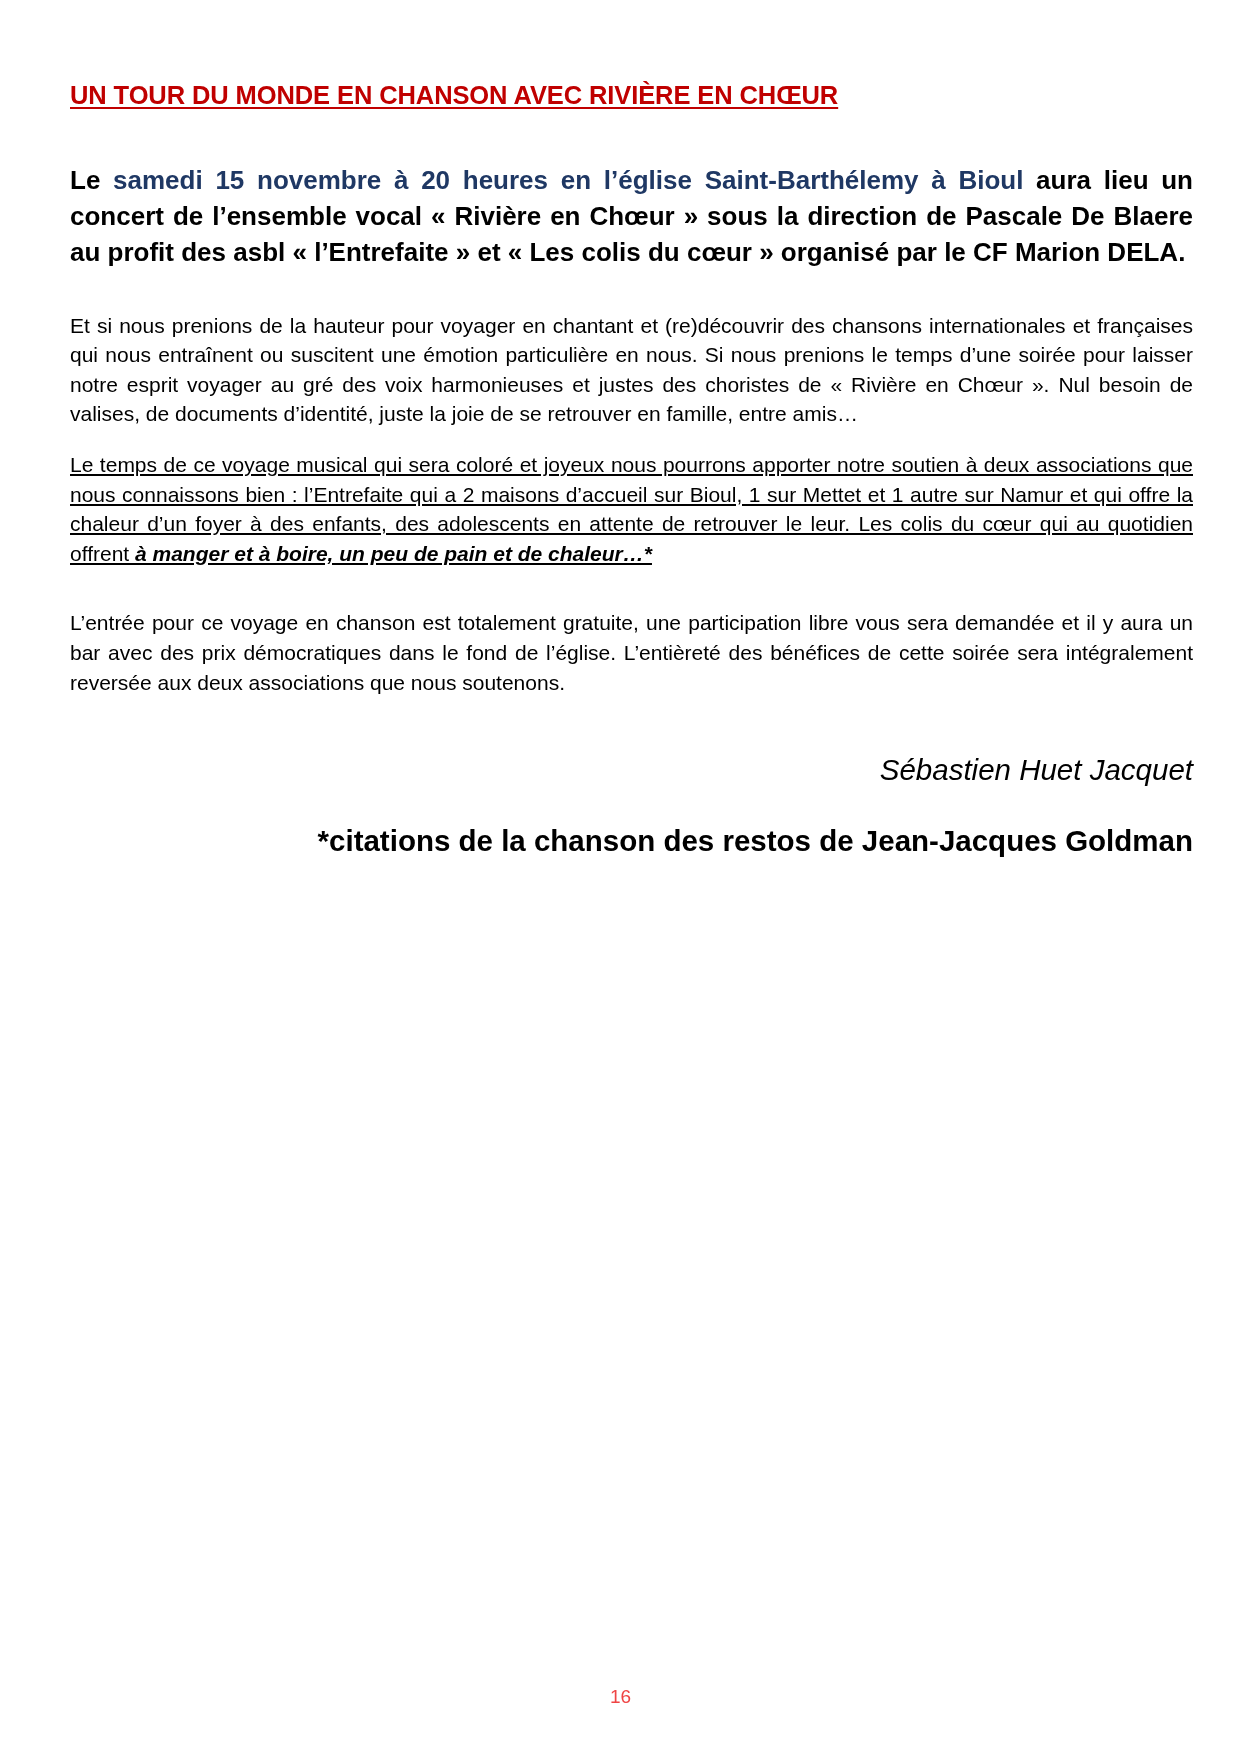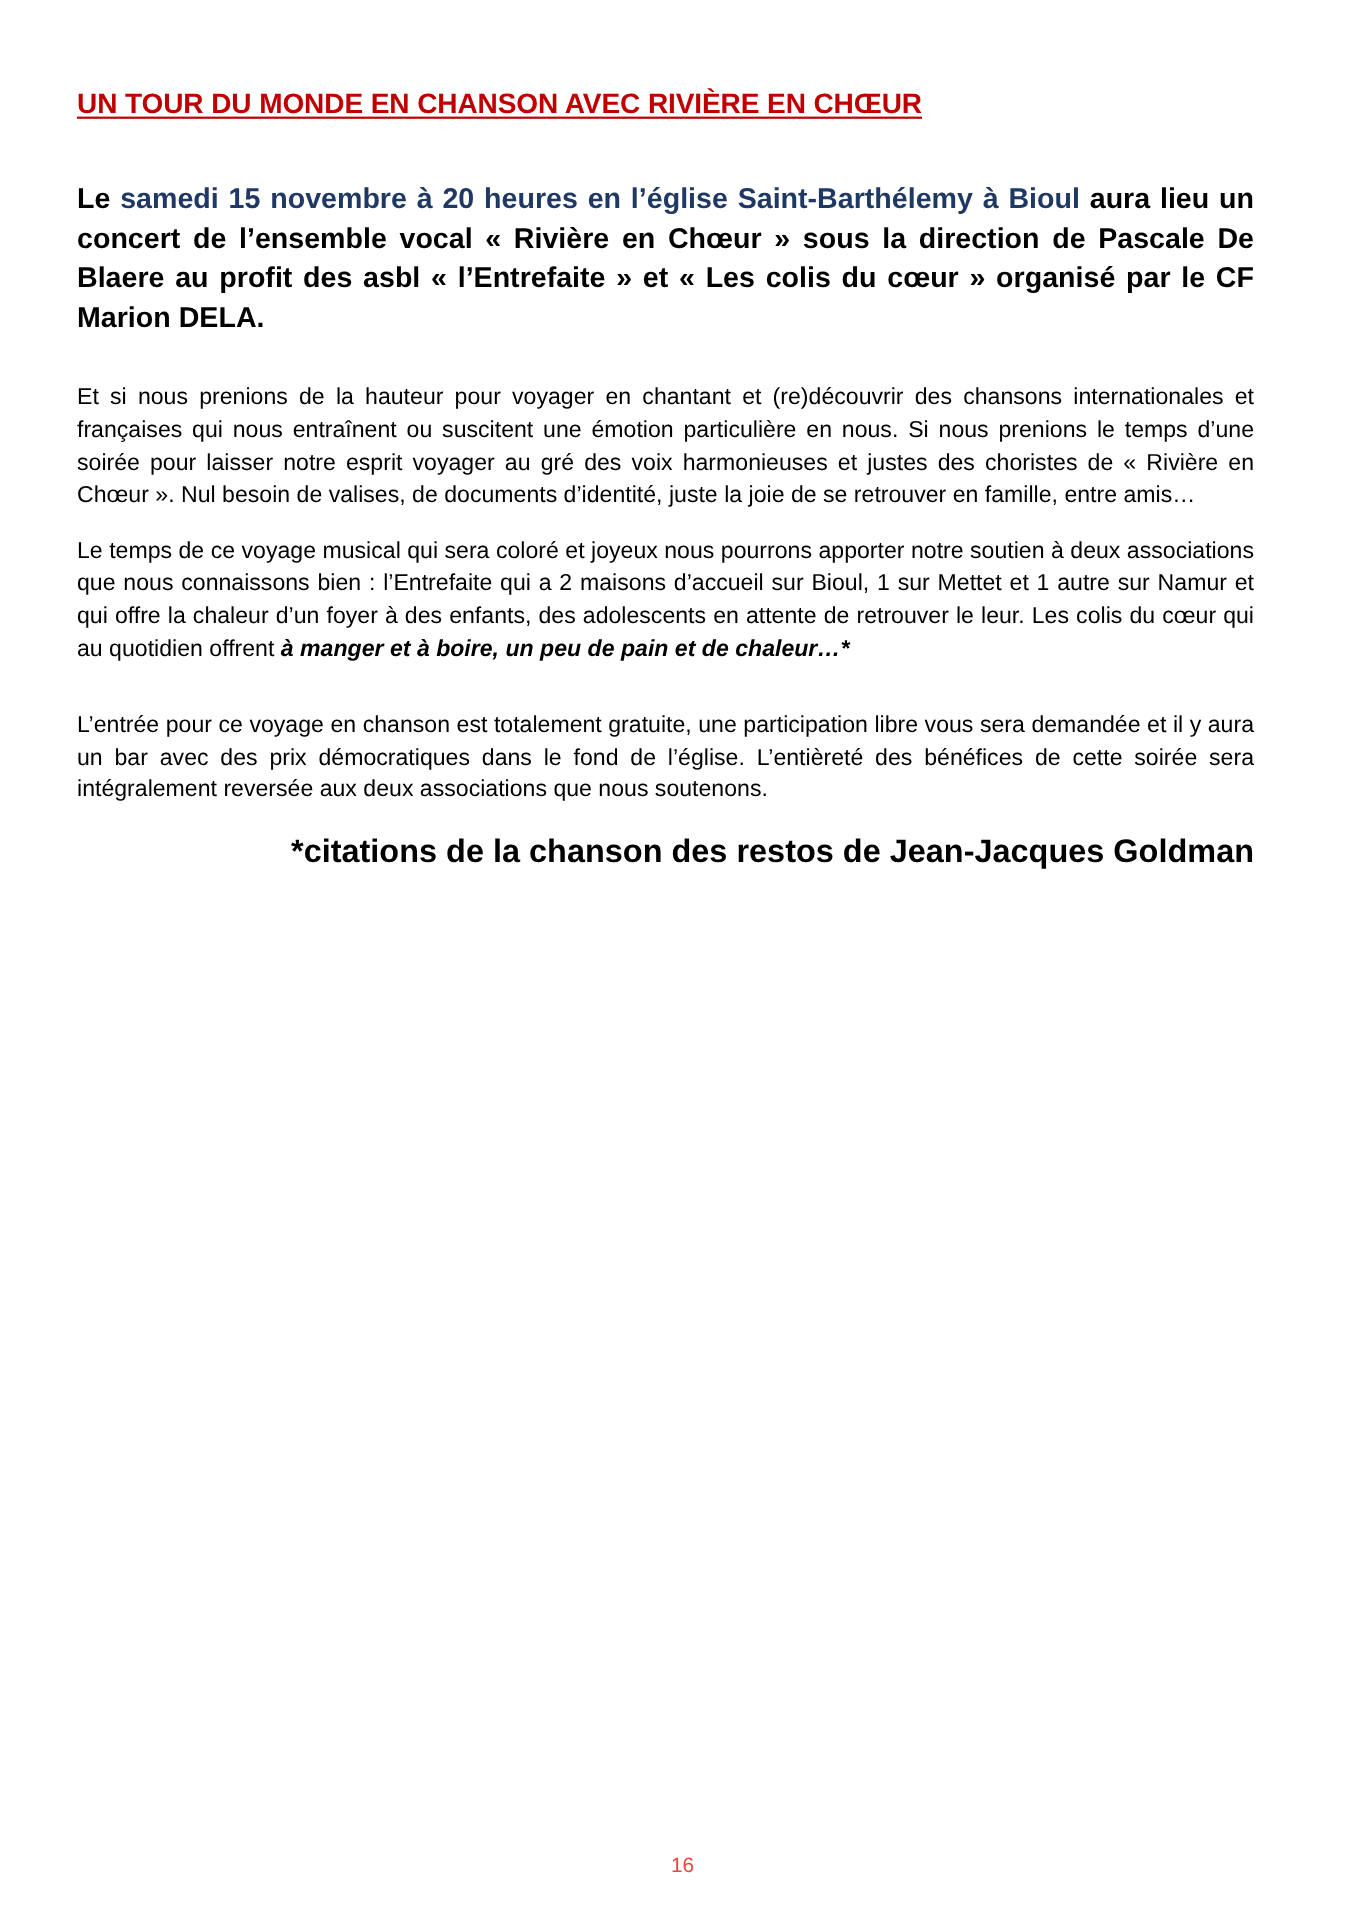--- a/index.html
+++ b/index.html
@@ -12,21 +12,21 @@
     height: 1755px;
     font-family: "Liberation Sans", sans-serif;
     color: #000000;
     position: relative;
     overflow: hidden;
   }
   .page {
     box-sizing: border-box;
     width: 1241px;
     height: 1755px;
-    padding: 60px 101px 0 70px;
+    padding: 60px 48px 0 70px;
     position: relative;
   }
   .title {
     color: #c00000;
     font-weight: bold;
     font-size: 25.5px;
     letter-spacing: -0.1px;
     text-decoration: underline;
     text-underline-offset: 3px;
     margin: 20px 0 0 0;
@@ -46,20 +46,21 @@
   }
   .body-par {
     margin-top: 40px;
     font-size: 21px;
     line-height: 1.41;
     text-align: justify;
     text-justify: inter-word;
   }
   .body-par.tight {
     margin-top: 0;
+    text-decoration: underline;
   }
   .bold-italic {
     font-weight: bold;
     font-style: italic;
   }
   .welcome {
     font-weight: bold;
     font-style: italic;
     font-size: 29.5px;
     line-height: 1.41;
@@ -98,18 +99,19 @@
 
   <p class="lead"><span>Le </span><span class="blue">samedi 15 novembre à 20 heures en l’église Saint-Barthélemy à Bioul</span><span> aura lieu un concert de l’ensemble vocal « Rivière en Chœur » sous la direction de Pascale De Blaere au profit des asbl « l’Entrefaite » et « Les colis du cœur » organisé par le CF Marion DELA.</span></p>
 
   <p class="body-par">Et si nous prenions de la hauteur pour voyager en chantant et (re)découvrir des chansons internationales et françaises qui nous entraînent ou suscitent une émotion particulière en nous. Si nous prenions le temps d’une soirée pour laisser notre esprit voyager au gré des voix harmonieuses et justes des choristes de « Rivière en Chœur ». Nul besoin de valises, de documents d’identité, juste la joie de se retrouver en famille, entre amis…</p>
 
   <p class="body-par tight"><span>Le temps de ce voyage musical qui sera coloré et joyeux nous pourrons apporter notre soutien à deux associations que nous connaissons bien : l’Entrefaite qui a 2 maisons d’accueil sur Bioul, 1 sur Mettet et 1 autre sur Namur et qui offre la chaleur d’un foyer à des enfants, des adolescents en attente de retrouver le leur. Les colis du cœur qui au quotidien offrent </span><span class="bold-italic">à manger et à boire, un peu de pain et de chaleur…*</span></p>
 
   <p class="body-par">L’entrée pour ce voyage en chanson est totalement gratuite, une participation libre vous sera demandée et il y aura un bar avec des prix démocratiques dans le fond de l’église. L’entièreté des bénéfices de cette soirée sera intégralement reversée aux deux associations que nous soutenons.</p>
 
 
+  <p class="signature">Sébastien Huet Jacquet</p>
 
   <p class="citation">*citations de la chanson des restos de Jean-Jacques Goldman</p>
 
   <div class="page-number">16</div>
 
 </div>
 
 </body></html>

